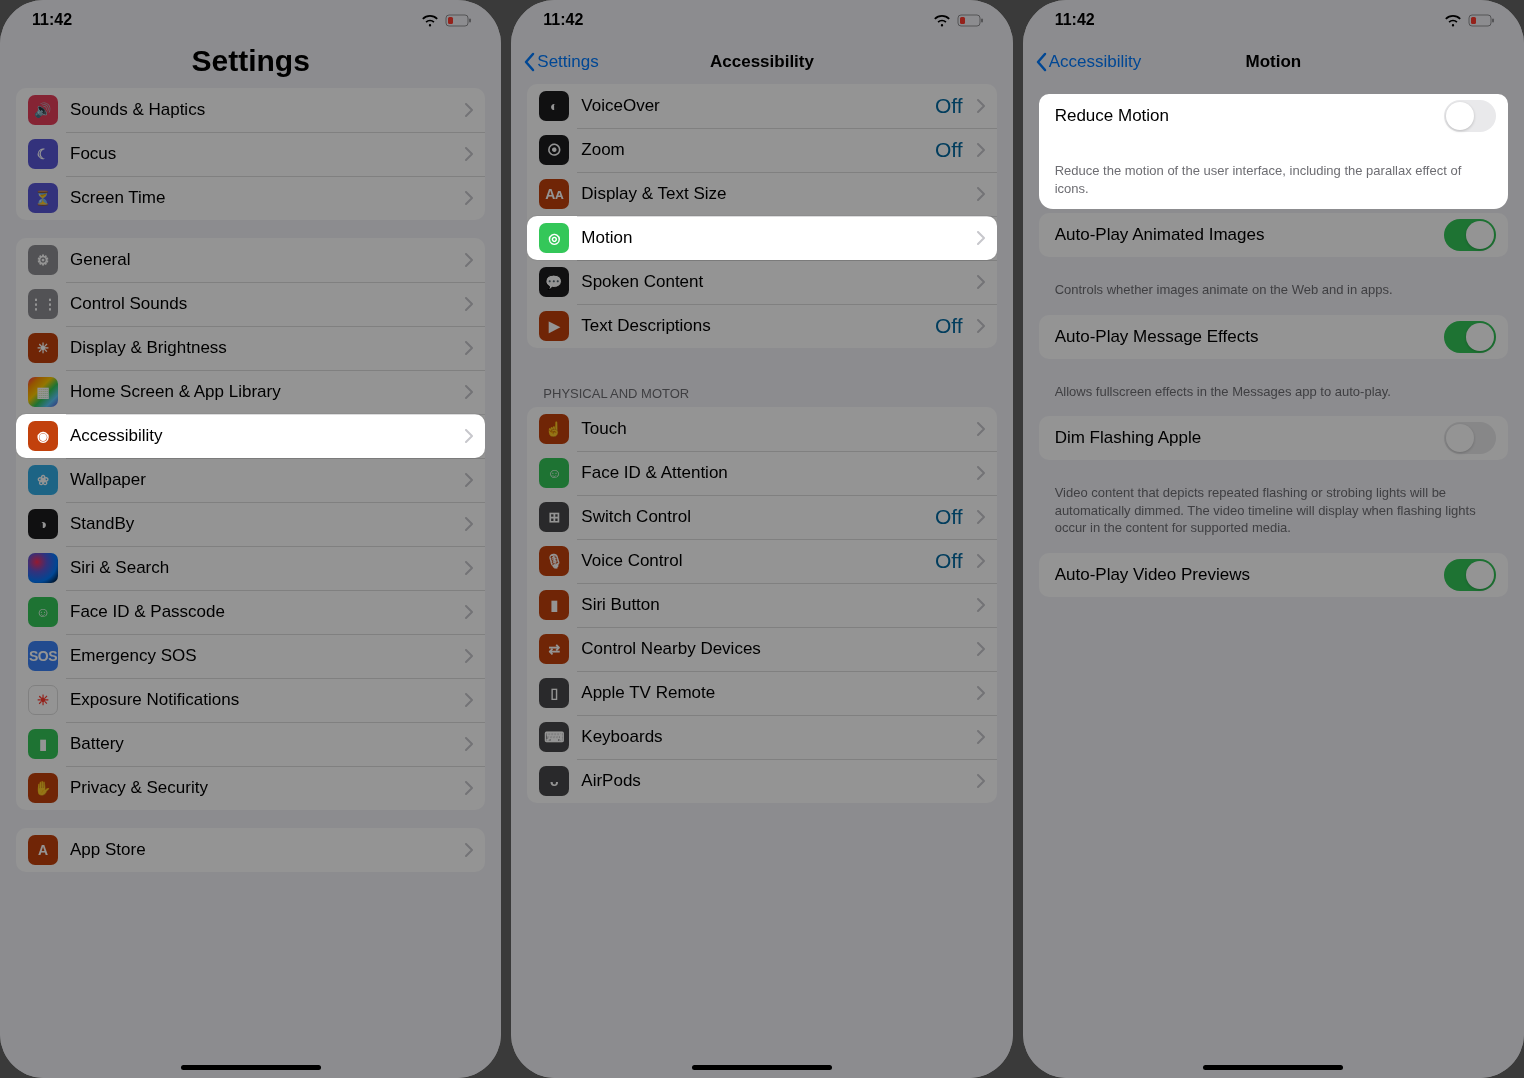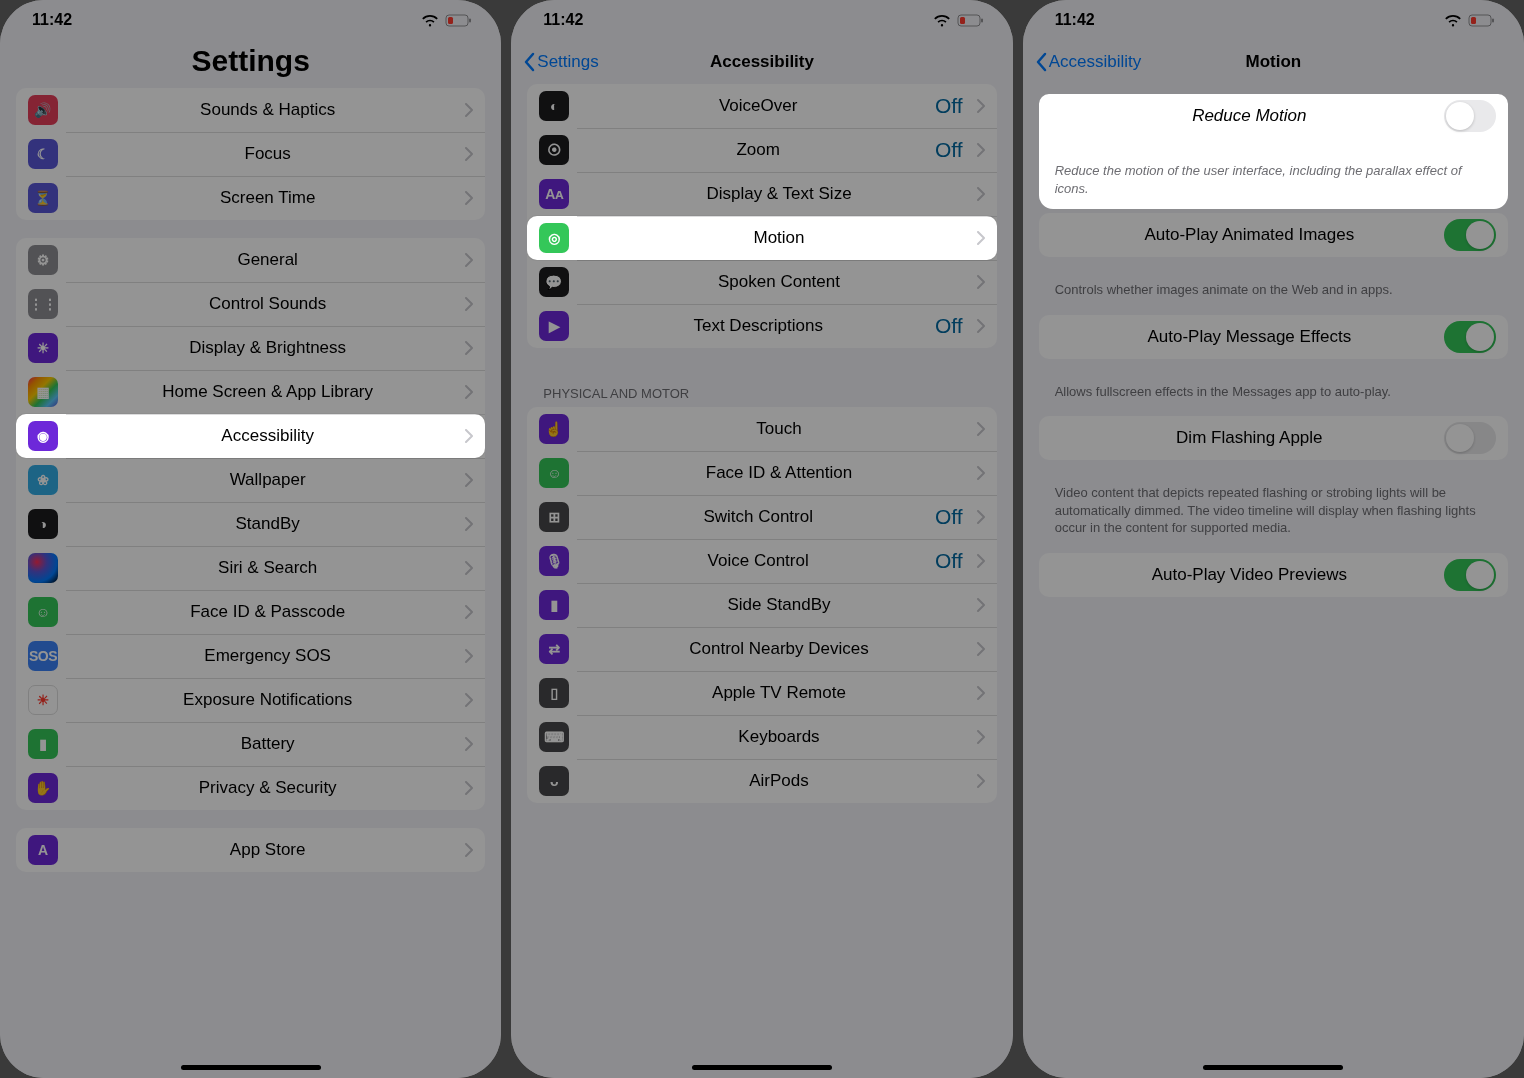--- a/index.html
+++ b/index.html
@@ -117,21 +117,20 @@
     justify-content: center;
     color: #fff;
     font-size: 16px;
     font-weight: 600;
   }
   .row-icon span { font-size: 14px; }
   .row-label {
     flex: 1;
     font-size: 17px;
     color: #000;
-    text-align: center;
   }
   .row-detail {
     font-size: 21px;
     color: #0369a1;
     margin-right: 14px;
   }
   .chevron {
     color: #c7c7cc;
   }
   .chevron svg { display: block; }
@@ -168,35 +167,34 @@
     border-radius: 10px;
     box-shadow: 0 0 0 1px rgba(0,0,0,0.04);
   }
   .highlight-card {
     position: relative;
     z-index: 10;
     background: #fff;
     border-radius: 14px;
     margin: 0 0 4px 0;
     padding-bottom: 4px;
-    font-style: italic;
   }
   .highlight-card .footer-text { padding-bottom: 8px; }
   .home-indicator {
     position: absolute;
     bottom: 8px;
     left: 50%;
     transform: translateX(-50%);
     width: 140px;
     height: 5px;
     border-radius: 3px;
     background: #000;
     z-index: 20;
   }.icon-pink{background:#e63e5b}.icon-indigo{background:#5856d6}
-  .icon-gray{background:#8e8e93}.icon-blue{background:#6d28d9}.icon-green{background:#34c759}.icon-black{background:#1c1c1e}.icon-rainbow{background:linear-gradient(135deg,#ff2d55,#ff9500,#ffcc00,#34c759,#5ac8fa,#5856d6)}
+  .icon-gray{background:#8e8e93}.icon-blue{background:#c2410c}.icon-green{background:#34c759}.icon-black{background:#1c1c1e}.icon-rainbow{background:linear-gradient(135deg,#ff2d55,#ff9500,#ffcc00,#34c759,#5ac8fa,#5856d6)}
   .icon-siri{background:radial-gradient(circle at 30% 30%,#ff2d55,#5856d6,#007aff,#000)}.icon-darkgray{background:#48484a}
   .icon-cyan{background:#32ade6}.icon-sos{background:#3b82f6;font-size:11px;letter-spacing:-0.5px}
   .icon-white{background:#fff;border:1px solid #ddd;color:#ff3b30}
 </style>
 </head>
 <body>
 
 <div class="phone">
   <div class="dim-overlay"></div>
   <div class="status-bar">
@@ -585,21 +583,21 @@
       <span class="chevron">
               <svg width="8" height="14" viewBox="0 0 8 14">
                 <path d="M1 1l6 6-6 6" stroke="#c7c7cc" stroke-width="2" fill="none" stroke-linecap="round" stroke-linejoin="round"></path>
               </svg>
             </span>
     </div>
           <div class="row">
       <div class="row-icon icon-blue">
               <span>▮</span>
             </div>
-      <div class="row-label">Side StandBy</div>
+      <div class="row-label">Siri Button</div>
 
       <span class="chevron">
               <svg width="8" height="14" viewBox="0 0 8 14">
                 <path d="M1 1l6 6-6 6" stroke="#c7c7cc" stroke-width="2" fill="none" stroke-linecap="round" stroke-linejoin="round"></path>
               </svg>
             </span>
     </div>
           <div class="row">
       <div class="row-icon icon-blue">
               <span>⇄</span>

